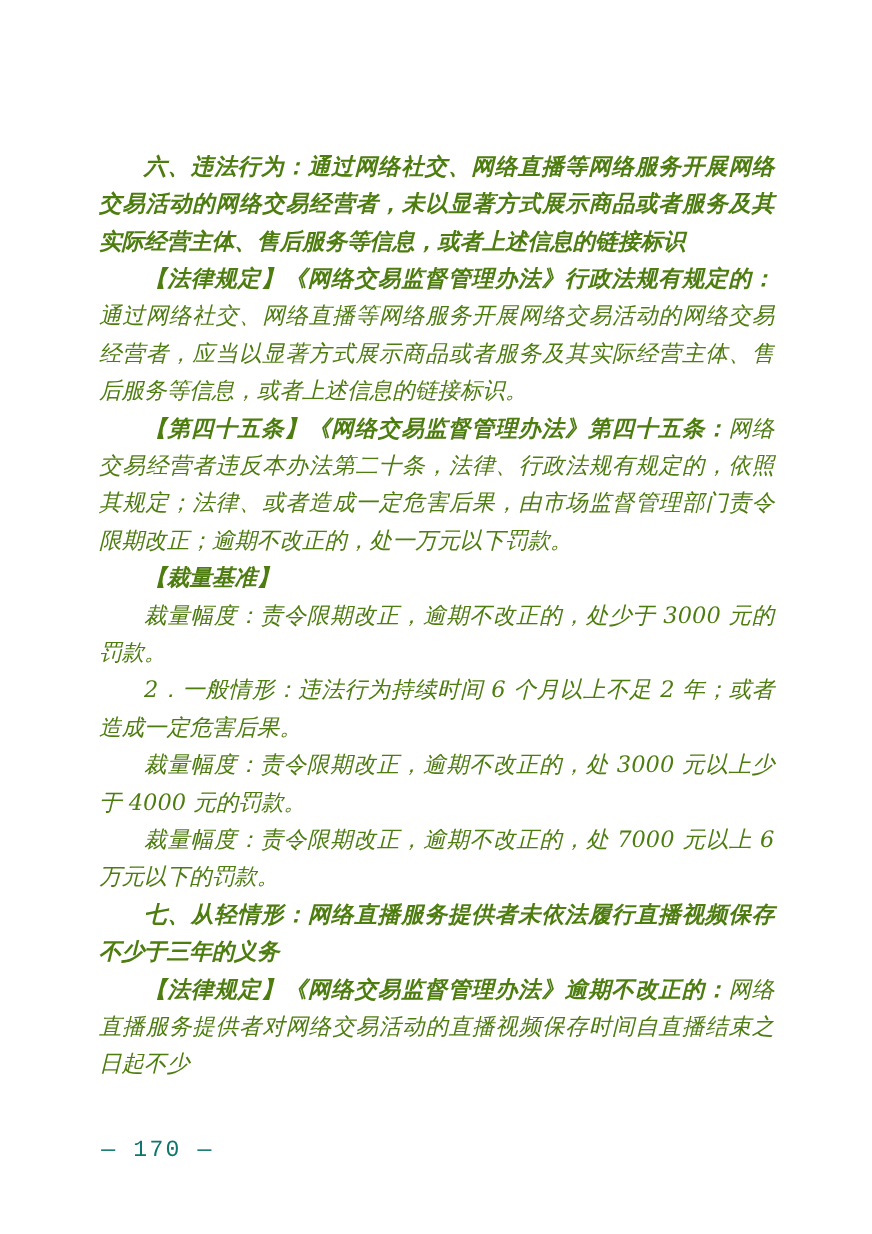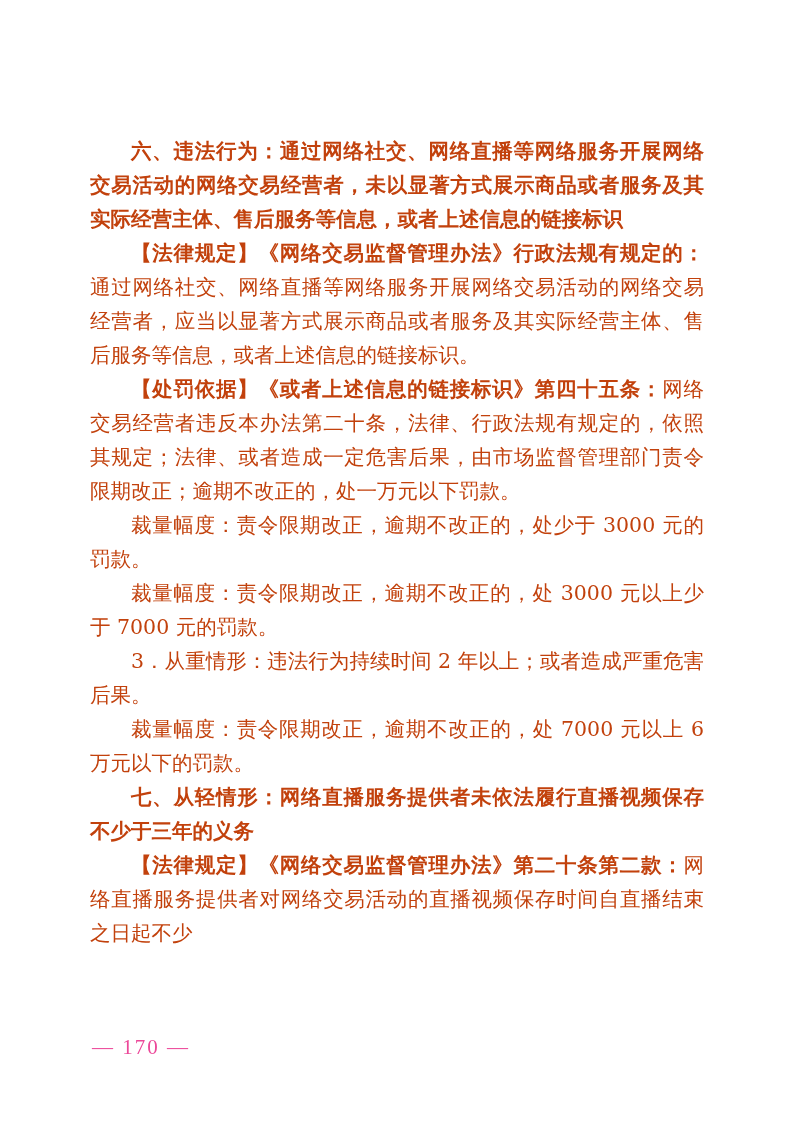--- a/index.html
+++ b/index.html
@@ -12,21 +12,22 @@
     width: 793px;
     height: 1122px;
     background: #ffffff;
     overflow: hidden;
   }
   .content {
     position: absolute;
     left: 90px;
     top: 134px;
     width: 614px;
-    color: #c2410c;
+    color: #4d7c0f;
+    font-style: italic;
   }
   .para {
     margin: 0;
     text-indent: 2em;
     text-align: justify;
     text-justify: inter-ideograph;
     font-size: 20.5px;
     line-height: 34px;
     font-family: "DejaVu Serif", "Liberation Serif", serif;
     word-break: break-all;
@@ -38,48 +39,49 @@
   .body-text {
     font-family: "DejaVu Serif", "Liberation Serif", serif;
     font-weight: 400;
   }
   .footer {
     position: absolute;
     left: 92px;
     top: 1033px;
     font-size: 21px;
     line-height: 28px;
-    color: #ec4899;
-    font-family: Liberation Serif, serif;
+    color: #0f766e;
+    font-family: Liberation Mono, monospace;
     letter-spacing: 2px;
   }
 </style>
 </head>
 <body>
 
 <div class="page">
   <div class="content">
 
     <p class="para bold-sans"><span>六、违法行为：通过网络社交、网络直播等网络服务开展网络交易活动的网络交易经营者，未以显著方式展示商品或者服务及其实际经营主体、售后服务等信息，或者上述信息的链接标识</span></p>
 
     <p class="para"><span class="bold-sans">【法律规定】《网络交易监督管理办法》行政法规有规定的：</span><span class="body-text">通过网络社交、网络直播等网络服务开展网络交易活动的网络交易经营者，应当以显著方式展示商品或者服务及其实际经营主体、售后服务等信息，或者上述信息的链接标识。</span></p>
 
-    <p class="para"><span class="bold-sans">【处罚依据】《或者上述信息的链接标识》第四十五条：</span><span class="body-text">网络交易经营者违反本办法第二十条，法律、行政法规有规定的，依照其规定；法律、或者造成一定危害后果，由市场监督管理部门责令限期改正；逾期不改正的，处一万元以下罚款。</span></p>
+    <p class="para"><span class="bold-sans">【第四十五条】《网络交易监督管理办法》第四十五条：</span><span class="body-text">网络交易经营者违反本办法第二十条，法律、行政法规有规定的，依照其规定；法律、或者造成一定危害后果，由市场监督管理部门责令限期改正；逾期不改正的，处一万元以下罚款。</span></p>
 
+    <p class="para"><span class="bold-sans">【裁量基准】</span></p>
 
 
     <p class="para body-text"><span>裁量幅度：责令限期改正，逾期不改正的，处少于 3000 元的罚款。</span></p>
 
+    <p class="para body-text"><span>2．一般情形：违法行为持续时间 6 个月以上不足 2 年；或者造成一定危害后果。</span></p>
 
-    <p class="para body-text"><span>裁量幅度：责令限期改正，逾期不改正的，处 3000 元以上少于 7000 元的罚款。</span></p>
+    <p class="para body-text"><span>裁量幅度：责令限期改正，逾期不改正的，处 3000 元以上少于 4000 元的罚款。</span></p>
 
-    <p class="para body-text"><span>3．从重情形：违法行为持续时间 2 年以上；或者造成严重危害后果。</span></p>
 
     <p class="para body-text"><span>裁量幅度：责令限期改正，逾期不改正的，处 7000 元以上 6 万元以下的罚款。</span></p>
 
     <p class="para bold-sans"><span>七、从轻情形：网络直播服务提供者未依法履行直播视频保存不少于三年的义务</span></p>
 
-    <p class="para"><span class="bold-sans">【法律规定】《网络交易监督管理办法》第二十条第二款：</span><span class="body-text">网络直播服务提供者对网络交易活动的直播视频保存时间自直播结束之日起不少</span></p>
+    <p class="para"><span class="bold-sans">【法律规定】《网络交易监督管理办法》逾期不改正的：</span><span class="body-text">网络直播服务提供者对网络交易活动的直播视频保存时间自直播结束之日起不少</span></p>
 
   </div>
 
   <div class="footer">— 170 —</div>
 </div>
 
 </body></html>

